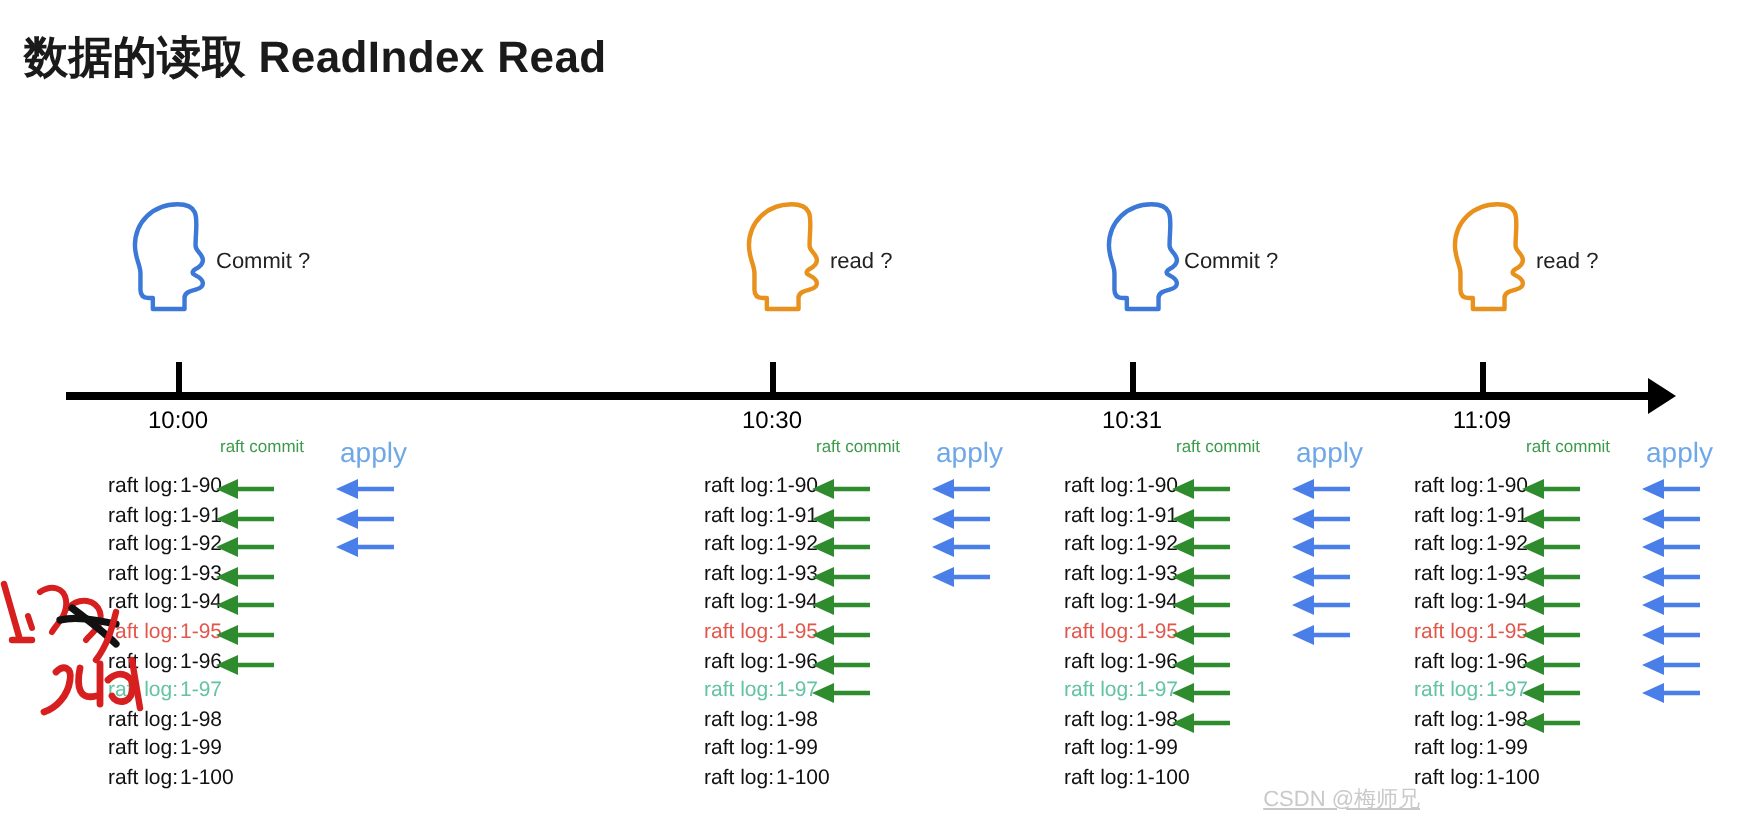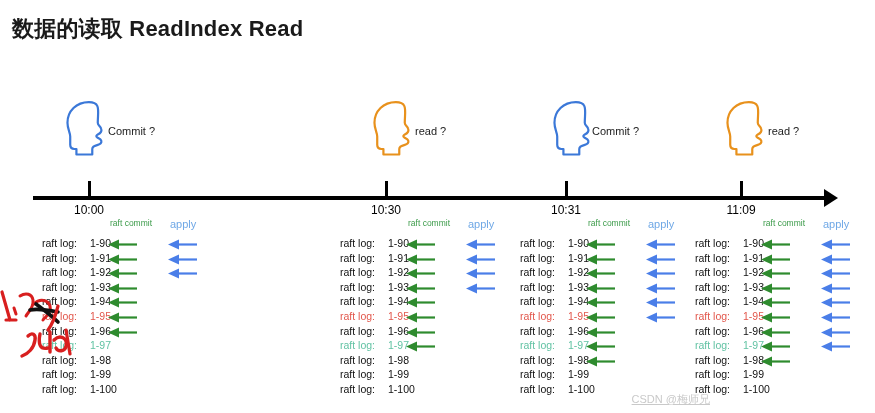--- a/index.html
+++ b/index.html
@@ -45,27 +45,27 @@
     position:absolute;top:125px;font-size:11px;color:#222;white-space:nowrap;
   }
 
   
   .col{position:absolute;top:218px;}
   .col-headers{position:relative;height:14px;}
   .hdr-commit{
     position:absolute;left:68px;top:0;font-size:8.5px;color:#3c9b4a;white-space:nowrap;text-align:center;
   }
   .hdr-apply{
-    position:absolute;left:128px;top:0;font-size:11px;color:#6fa8e6;white-space:nowrap;
+    position:absolute;left:128px;top:0;font-size:14px;color:#6fa8e6;white-space:nowrap;
   }
   .rows{position:relative;margin-top:5px;}
   .row{
     position:relative;height:14.6px;font-size:10.5px;color:#111;white-space:nowrap;
   }
-  .row .lbl{position:absolute;left:0;top:0;}
+  .row .lbl{position:absolute;left:12px;top:0;}
   .row .idx{position:absolute;left:48px;top:0;text-align:right;}
   .row.red{color:#e2574c;}
   .row.teal{color:#63c3a4;}
 
   
   .arr{position:absolute;top:2px;}
   .arr-commit{left:66px;}
   .arr-apply{left:126px;}
 
   

